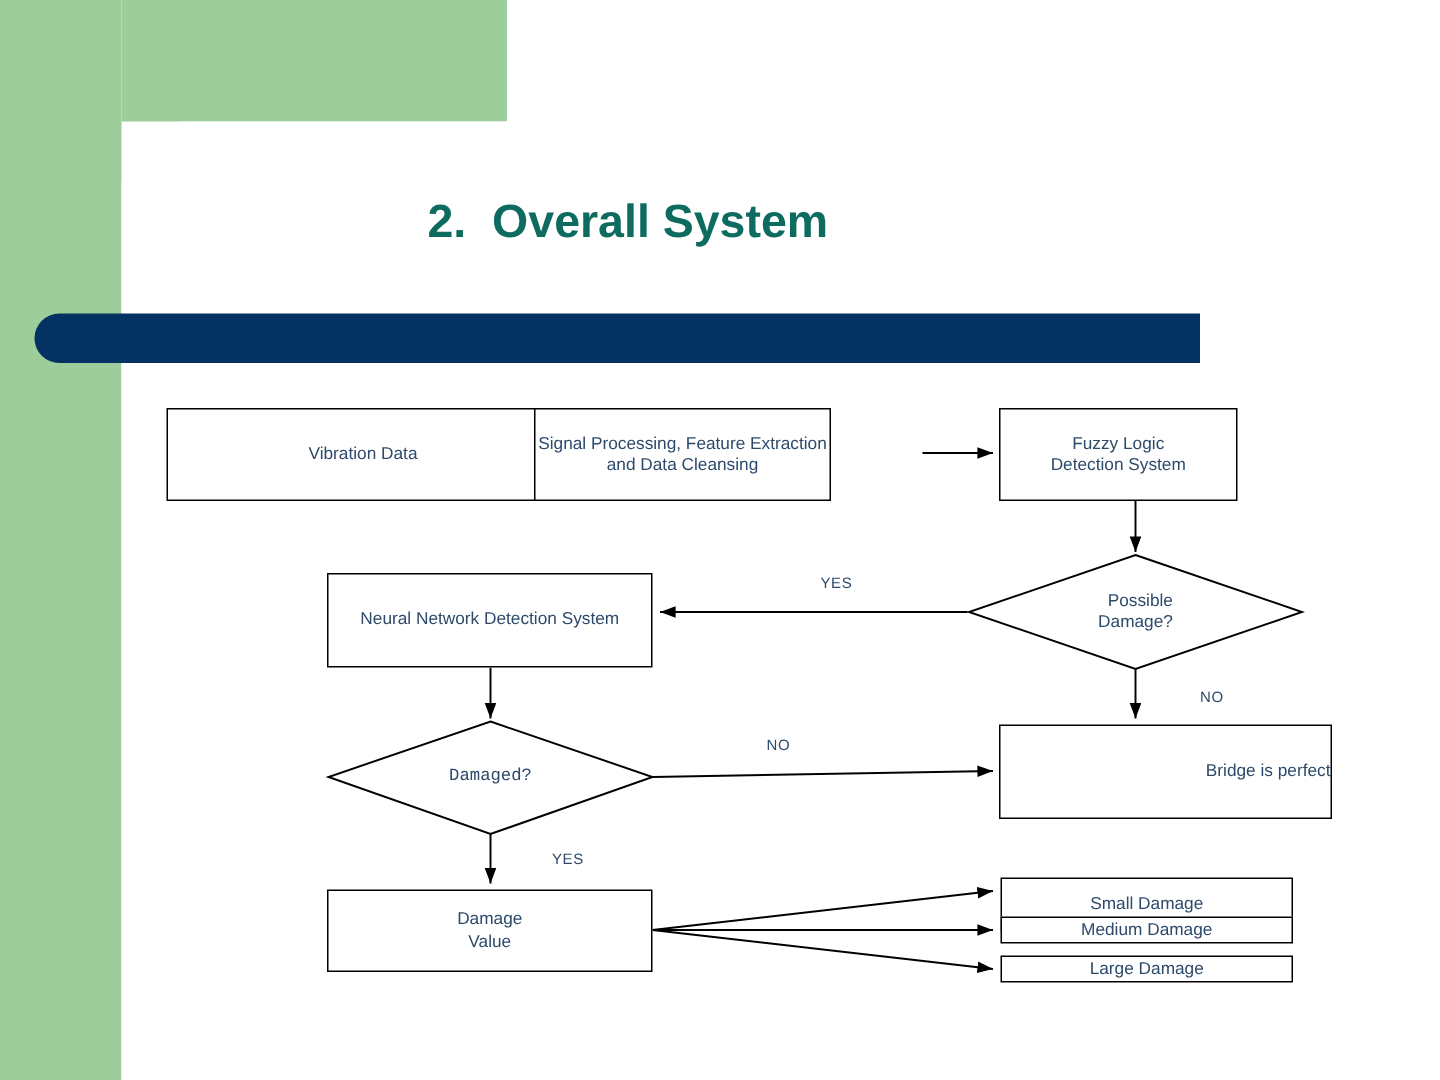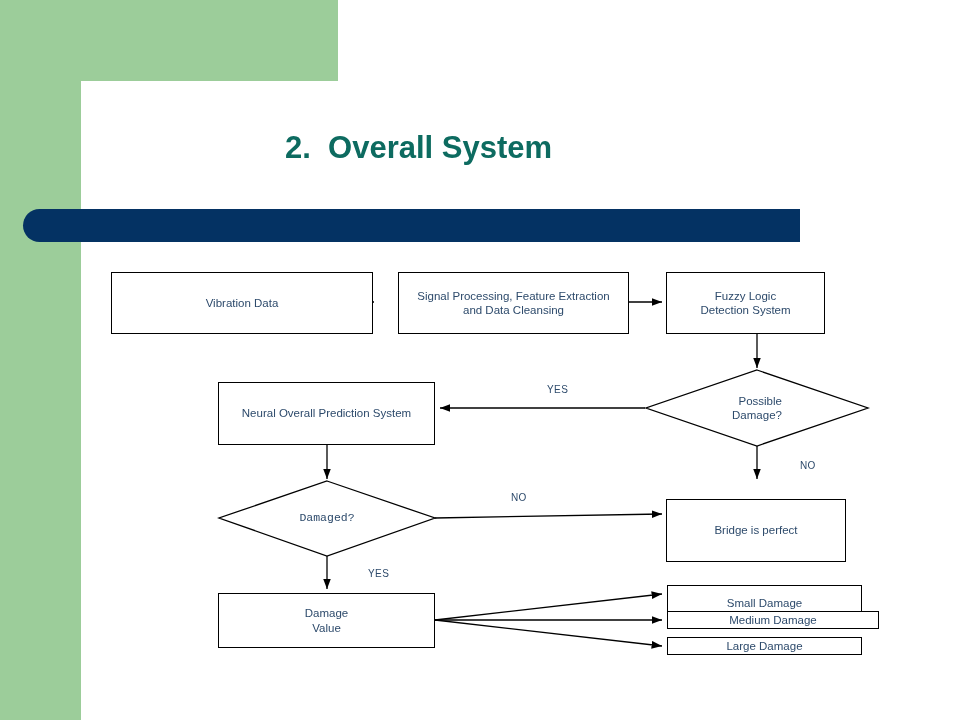--- a/index.html
+++ b/index.html
@@ -155,57 +155,57 @@
 
   <svg class="wires" viewBox="0 0 960 720">
     <polygon points="757,370 868,408 757,446 646,408" fill="#ffffff" stroke="#000000" stroke-width="1.3"></polygon>
     <polygon points="327,481 435,518 327,556 219,518" fill="#ffffff" stroke="#000000" stroke-width="1.3"></polygon>
   </svg>
 
   <div class="node" style="left:111px; top:272px; width:262px; height:62px;">
     <span>Vibration Data</span>
   </div>
 
-  <div class="node" style="left:398px; top:272px; width:231px; height:62px;">
+  <div class="node" style="left:356px; top:272px; width:198px; height:62px;">
     <span>Signal Processing, Feature Extraction
 and Data Cleansing</span>
   </div>
 
   <div class="node" style="left:666px; top:272px; width:159px; height:62px;">
     <span>Fuzzy Logic
 Detection System</span>
   </div>
 
   <div class="diamond-wrap" style="left:646px; top:370px; width:222px; height:76px;">
     <span>Possible
 Damage?</span>
   </div>
 
   <div class="node" style="left:218px; top:382px; width:217px; height:63px;">
-    <span>Neural Overall Prediction System</span>
+    <span>Neural Network Detection System</span>
   </div>
 
   <div class="diamond-wrap" style="left:219px; top:481px; width:216px; height:75px;font-family:Liberation Mono, monospace;">
     <span>Damaged?</span>
   </div>
 
-  <div class="node" style="left:666px; top:499px; width:180px; height:63px;">
+  <div class="node" style="left:666px; top:483px; width:222px; height:63px;justify-content:flex-end;">
     <span>Bridge is perfect</span>
   </div>
 
   <div class="node" style="left:218px; top:593px; width:217px; height:55px;">
     <span>Damage
 Value</span>
   </div>
 
   <div class="node small-box" style="left:667px; top:585px; width:195px; height:36px;">
     <span>Small Damage</span>
   </div>
 
-  <div class="node small-box" style="left:667px; top:611px; width:212px; height:18px;">
+  <div class="node small-box" style="left:667px; top:611px; width:195px; height:18px;">
     <span>Medium Damage</span>
   </div>
 
   <div class="node small-box" style="left:667px; top:637px; width:195px; height:18px;">
     <span>Large Damage</span>
   </div>
 
   <div class="edge-label" style="left:547px; top:384px;">YES</div>
 
   <div class="edge-label" style="left:800px; top:460px;">NO</div>

